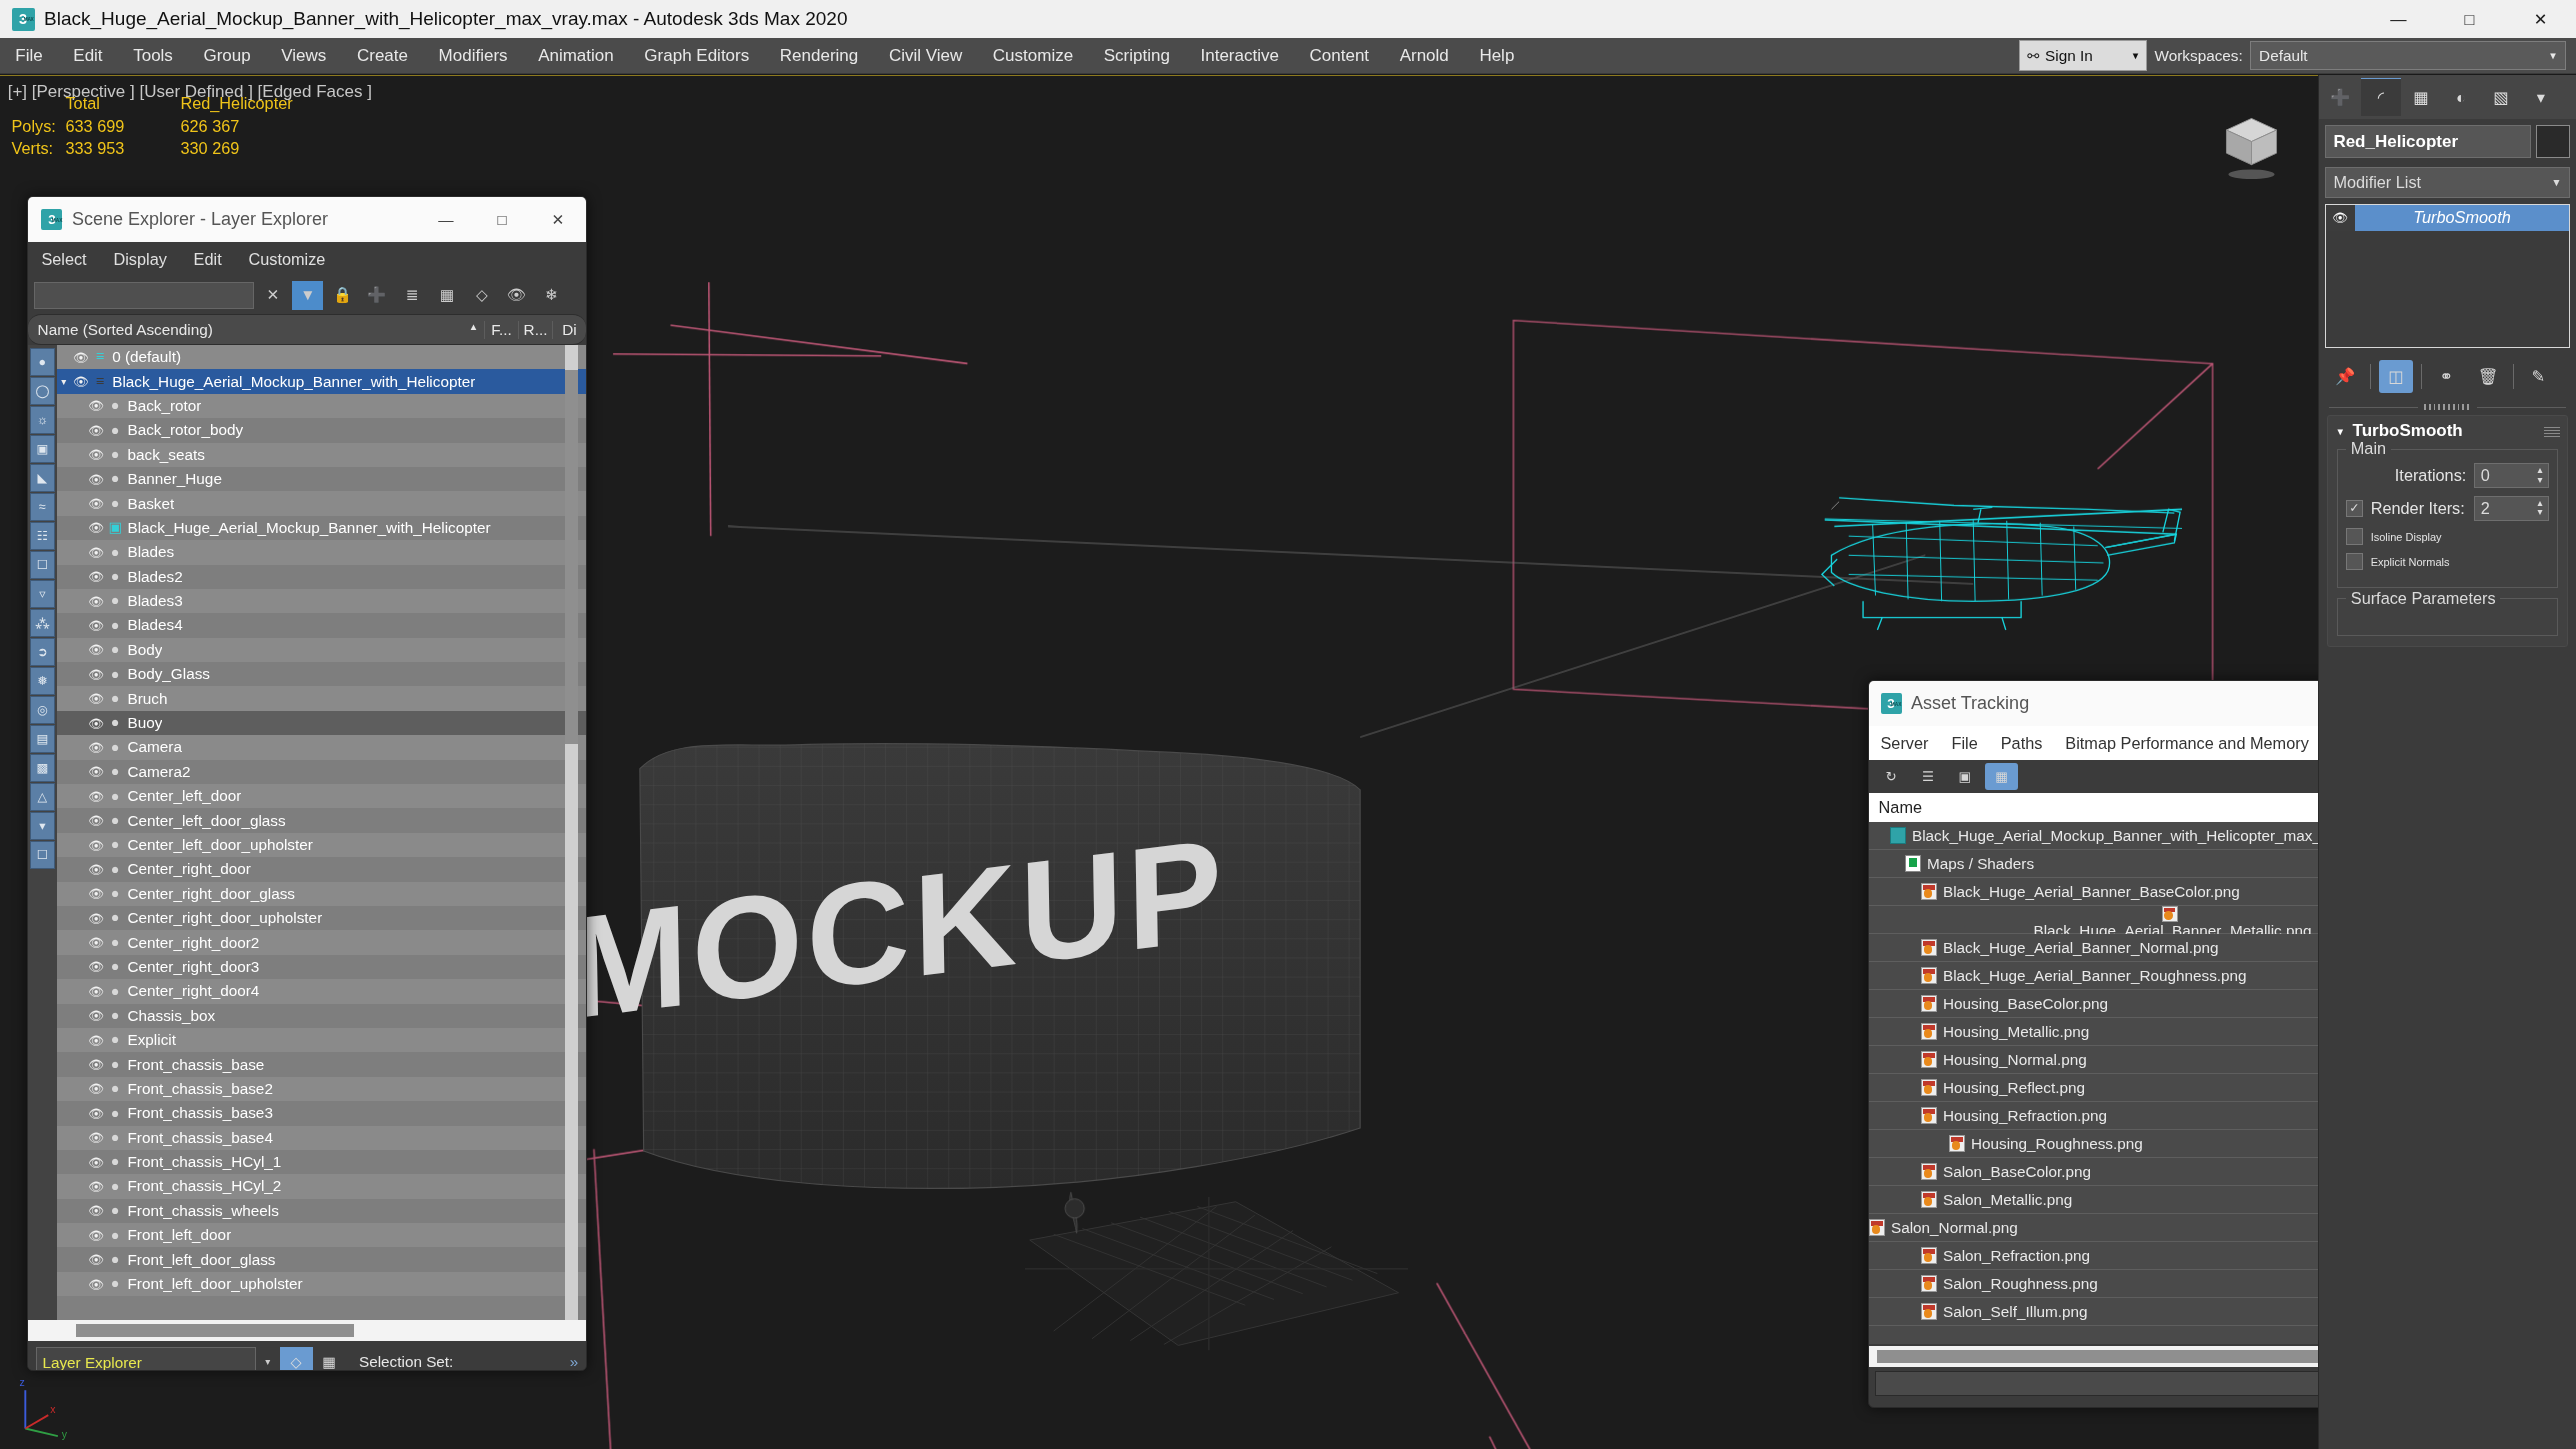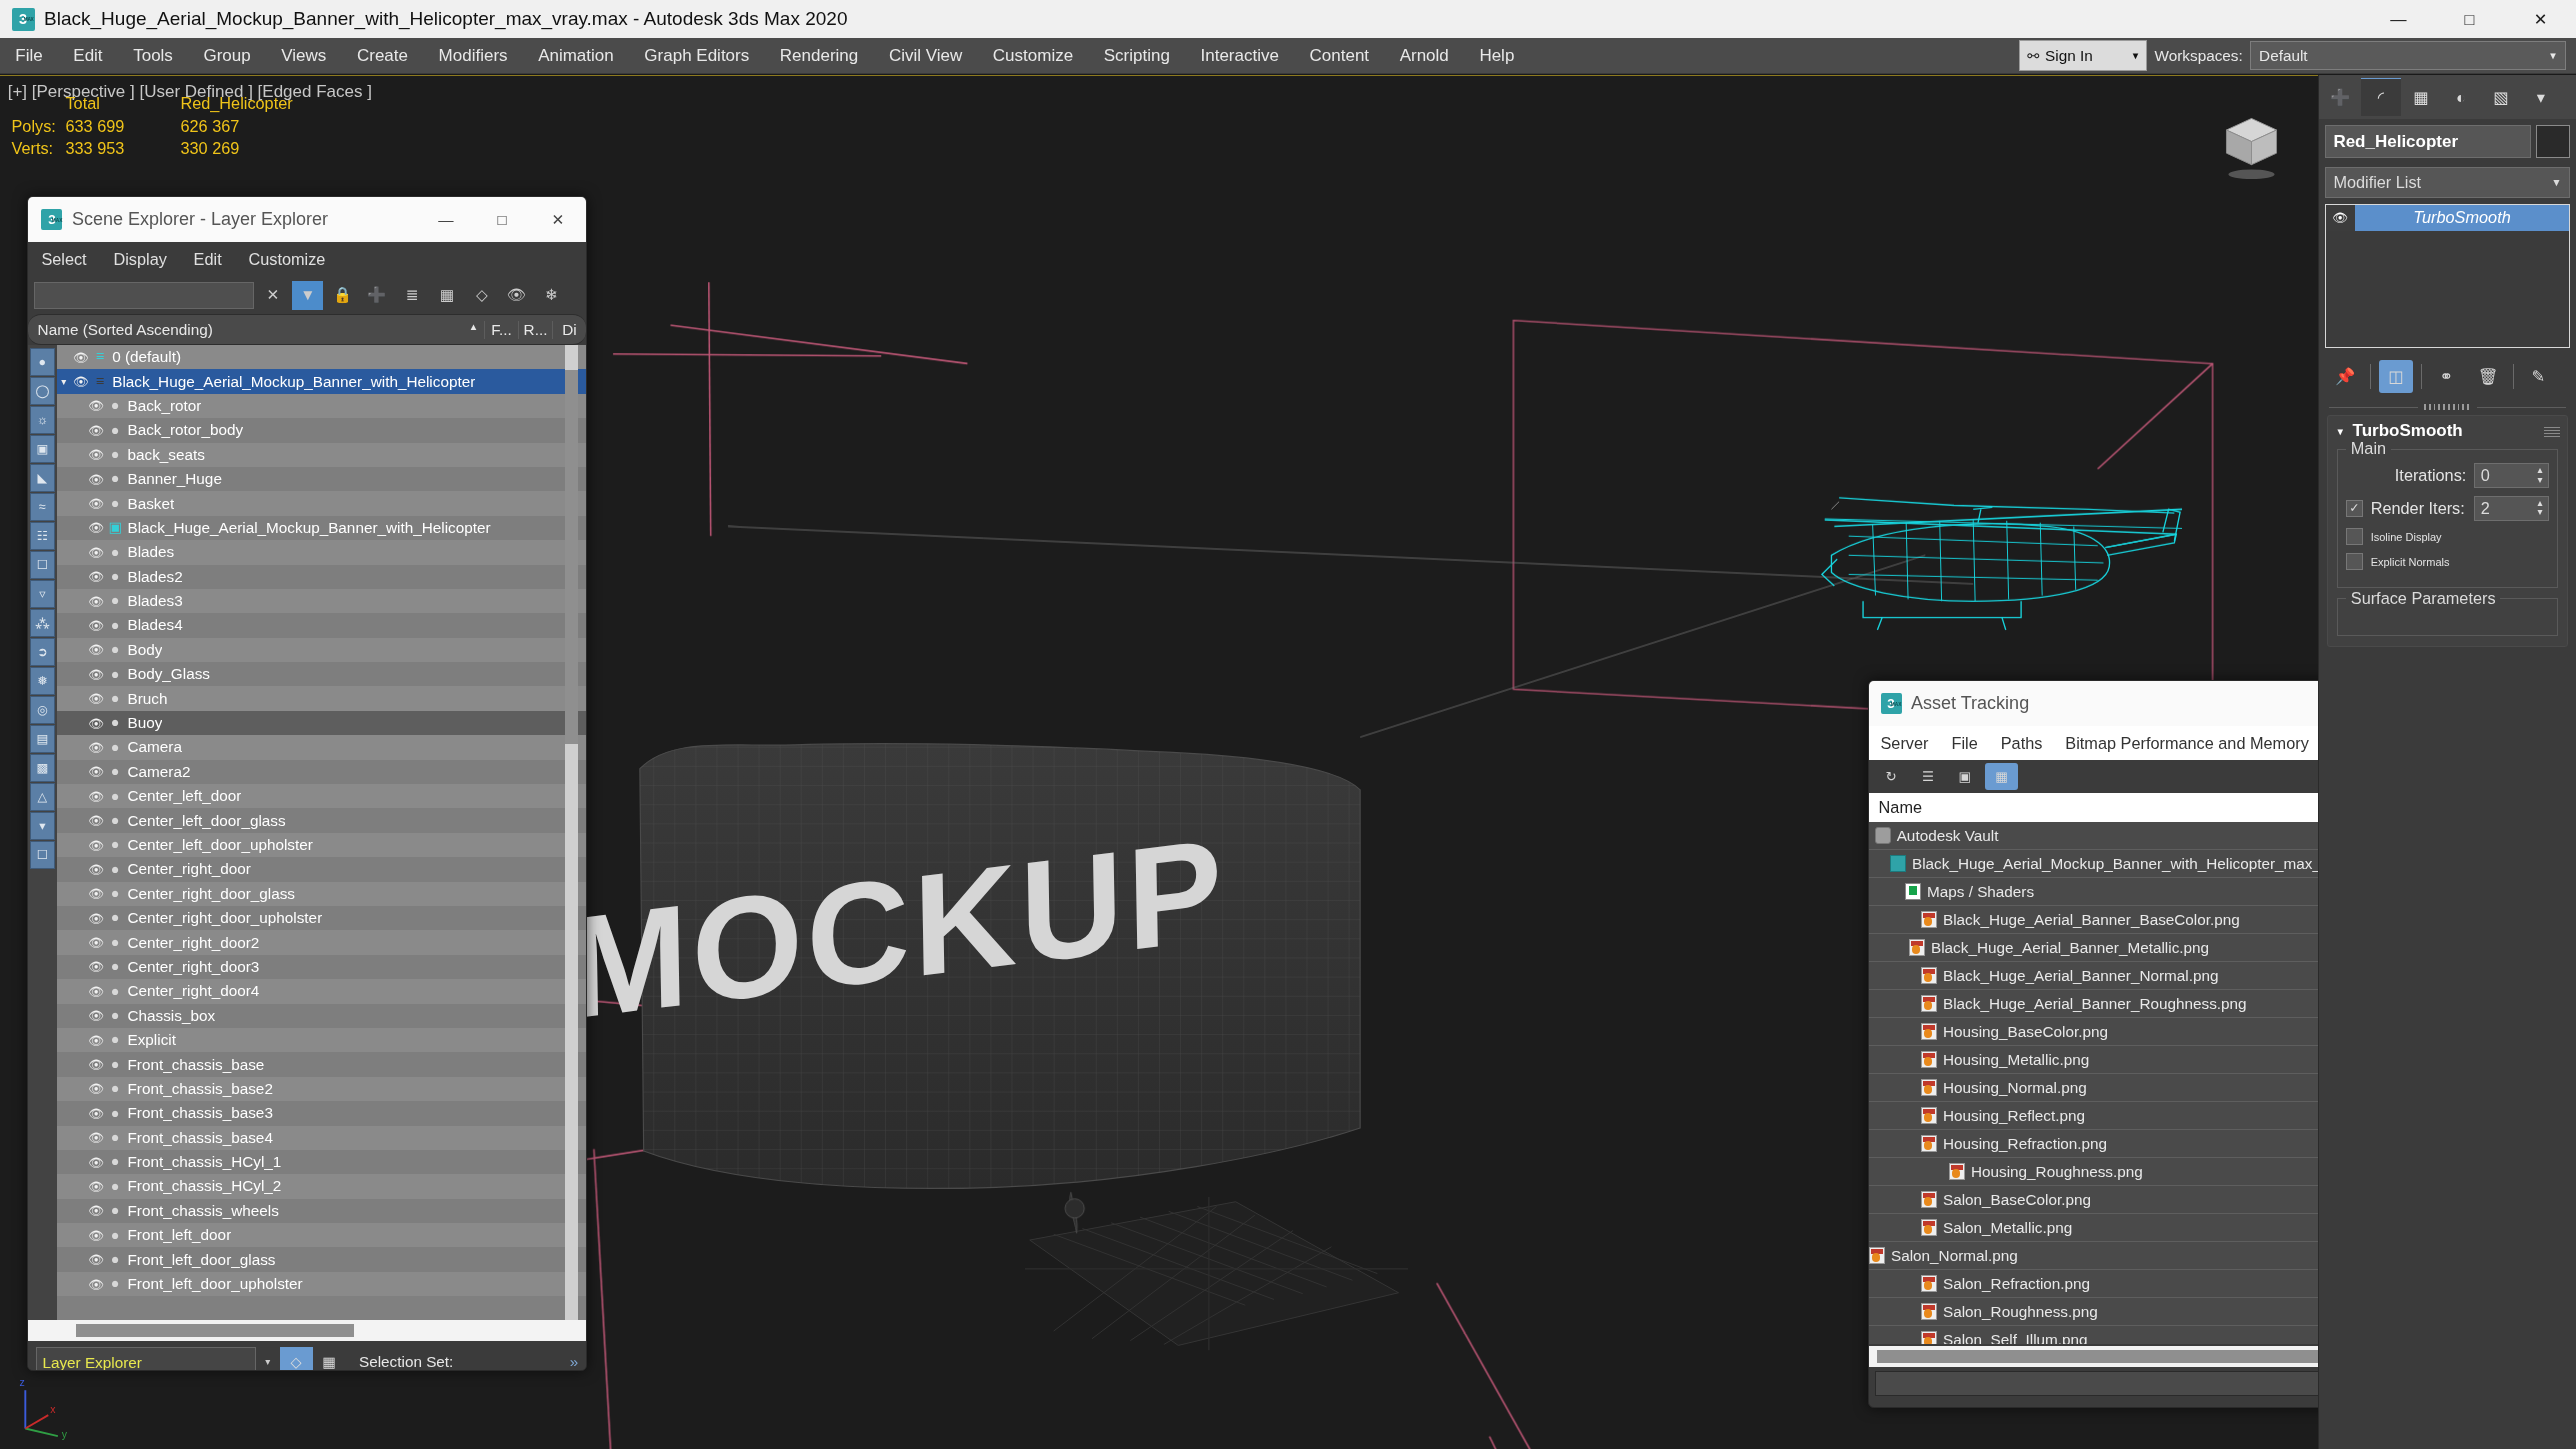--- a/index.html
+++ b/index.html
@@ -725,28 +725,20 @@
   </div>
 
   <div class="hdr">
     <div class="c1">Name</div>
     <div class="c2">Status</div>
     <div class="c3">F</div>
   </div>
 
   <div class="rows" id="at-rows">
       <div class="arow">
-        <div class="an" style="padding-left: 5.7px;">
-          <span class="ficon vault"></span>
-          <span>Autodesk Vault</span>
-        </div>
-        <div class="ast">Logged...</div>
-        <div class="a3"></div>
-      </div>
-      <div class="arow">
         <div class="an" style="padding-left: 21px;">
           <span class="ficon mx"></span>
           <span>Black_Huge_Aerial_Mockup_Banner_with_Helicopter_max_vray.max</span>
         </div>
         <div class="ast">Networ...</div>
         <div class="a3"></div>
       </div>
       <div class="arow">
         <div class="an" style="padding-left: 36px;">
           <span class="ficon ms"></span>
@@ -757,21 +749,21 @@
       </div>
       <div class="arow">
         <div class="an" style="padding-left: 52px;">
           <span class="ficon png"></span>
           <span>Black_Huge_Aerial_Banner_BaseColor.png</span>
         </div>
         <div class="ast">Found</div>
         <div class="a3"></div>
       </div>
       <div class="arow">
-        <div class="an" style="padding-left: 40px;">
+        <div class="an" style="padding-left: 22px; flex-direction: column;">
           <span class="ficon png"></span>
           <span>Black_Huge_Aerial_Banner_Metallic.png</span>
         </div>
         <div class="ast">Found</div>
         <div class="a3"></div>
       </div>
       <div class="arow">
         <div class="an" style="padding-left: 52px;">
           <span class="ficon png"></span>
           <span>Black_Huge_Aerial_Banner_Normal.png</span>

